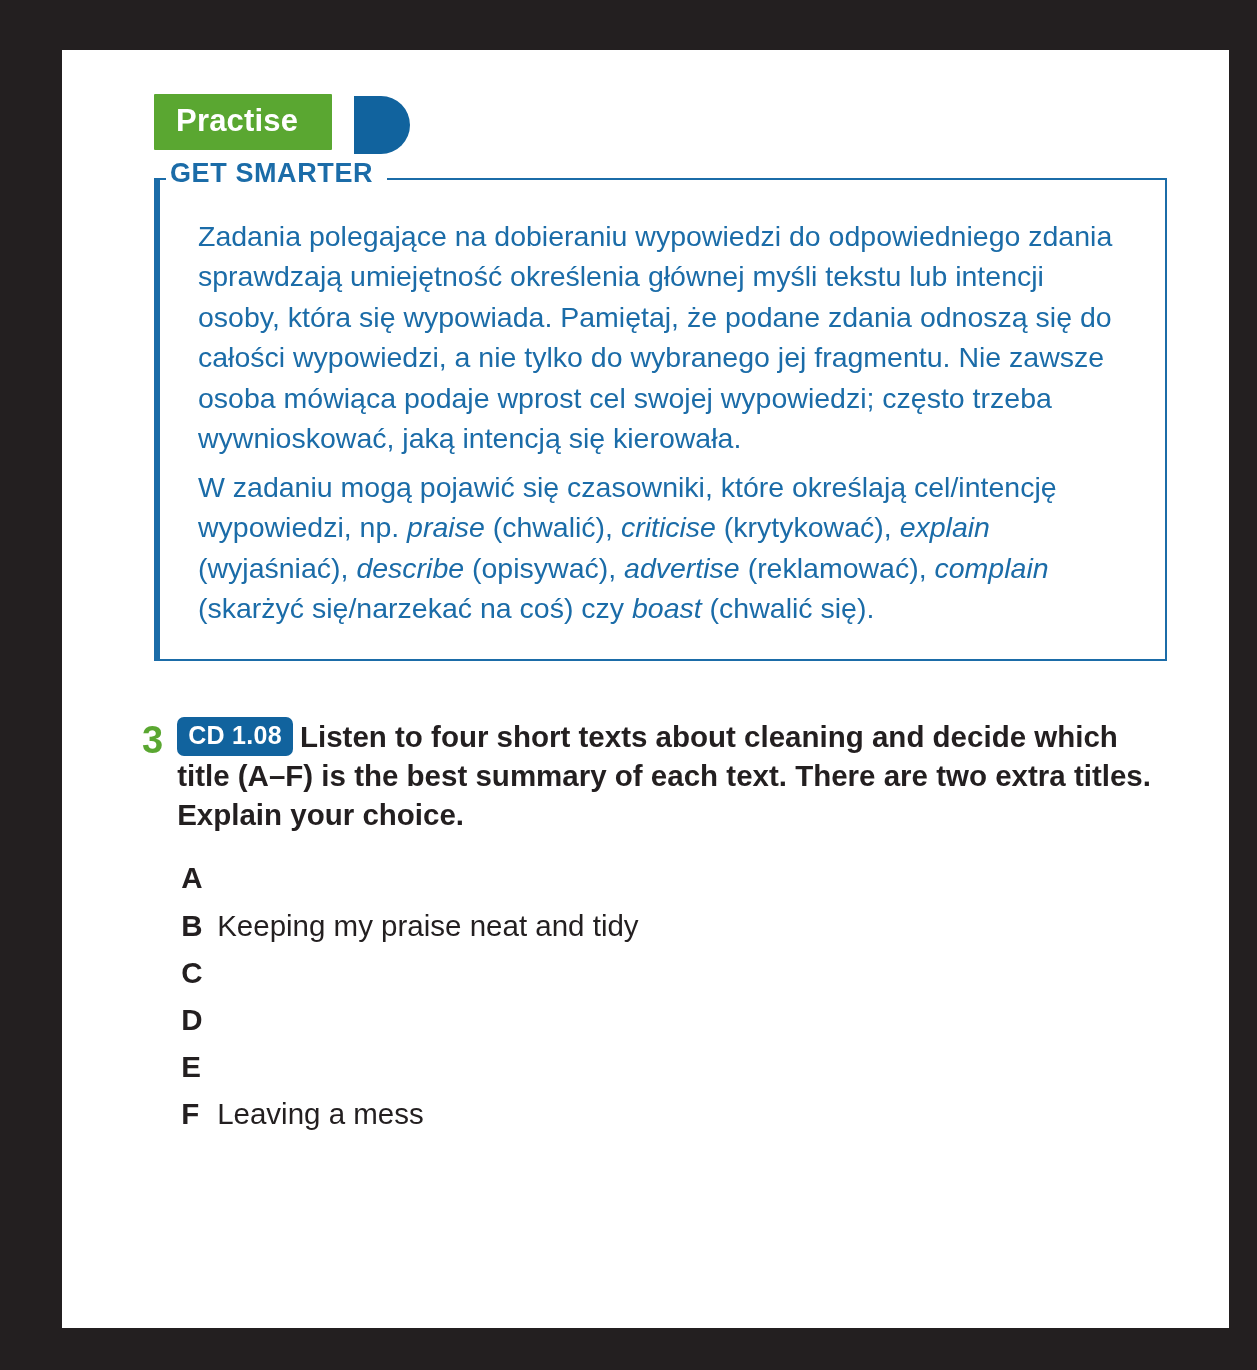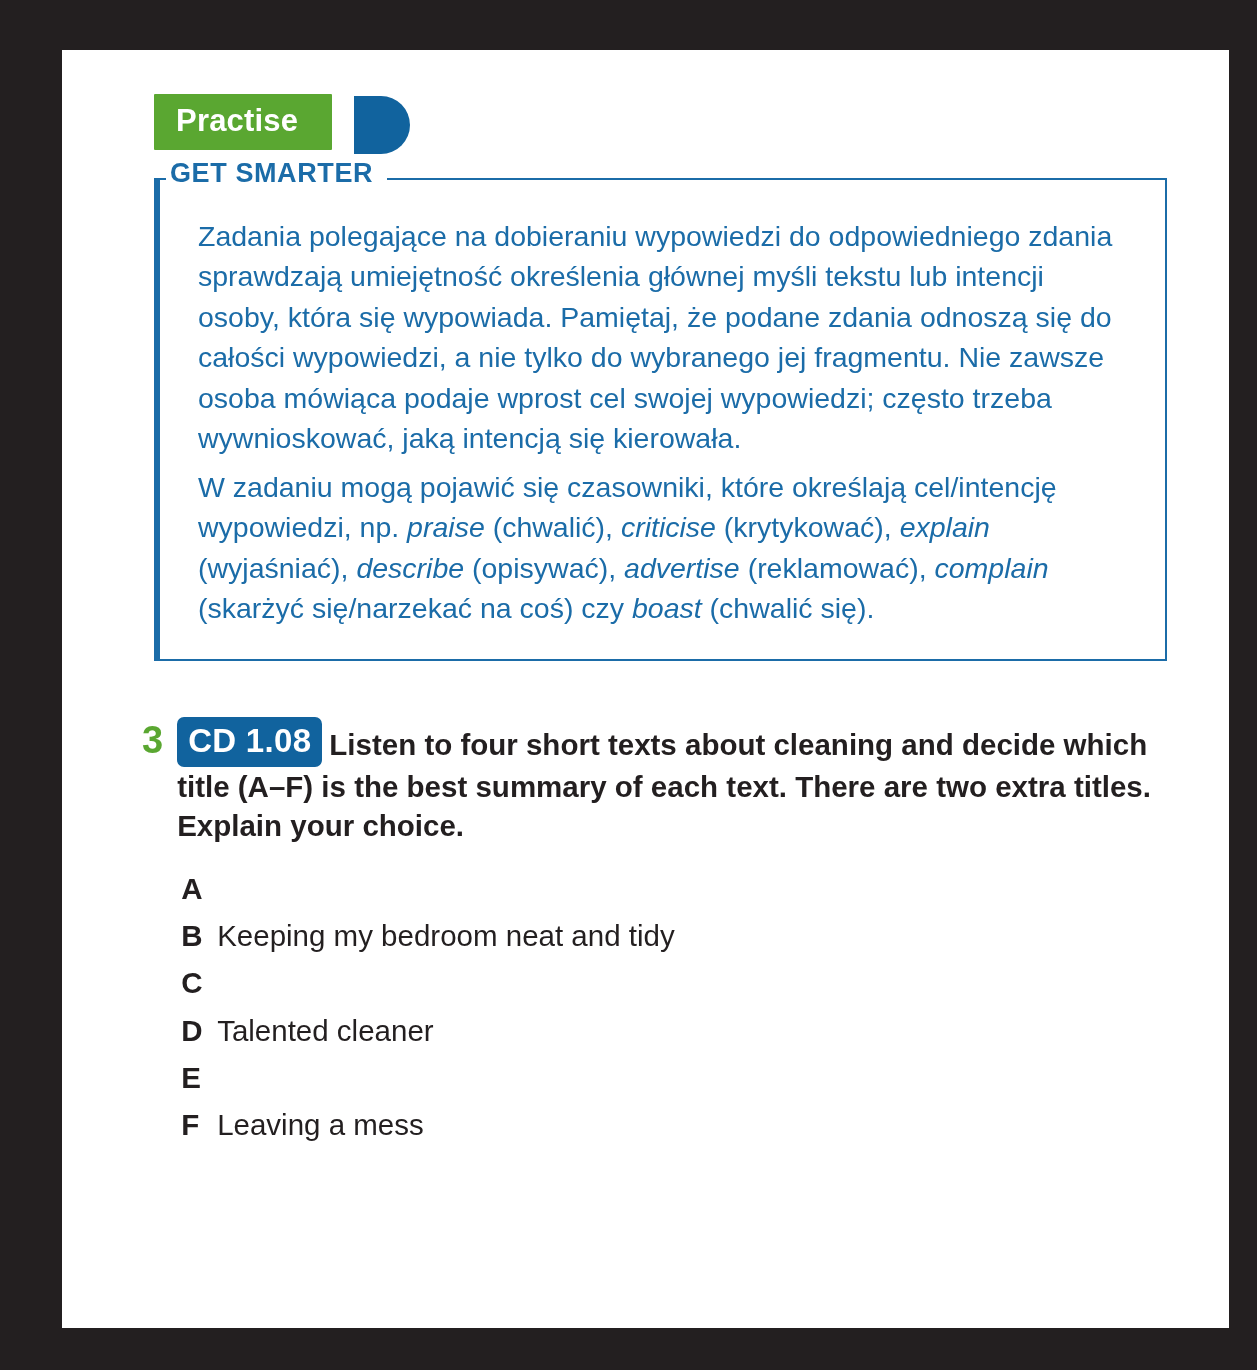--- a/index.html
+++ b/index.html
@@ -112,21 +112,21 @@
   .ex-instr {
     font-size: 29.5px;
     font-weight: bold;
     color: #231f20;
     line-height: 1.33;
   }
   .cd-badge {
     display: inline-block;
     background: #11639e;
     color: #ffffff;
-    font-size: 33px;
+    font-size: 25px;
     font-weight: bold;
     padding: 2px 11px 4px 11px;
     border-radius: 7px;
     vertical-align: 3px;
     margin-right: 7px;
     letter-spacing: 0.3px;
   }
   .options {
     margin-top: 20px;
     padding-left: 4px;
@@ -167,28 +167,27 @@
     <div class="ex-block">
       <div class="ex-num">3</div>
       <div class="ex-content">
         <div class="ex-instr"><span class="cd-badge">CD 1.08</span><span>Listen to four short texts about cleaning and decide which title (A–F) is the best summary of each text. There are two extra titles. Explain your choice.</span></div>
         <div class="options">
           <div class="option-row">
             <span class="option-letter">A</span>
           </div>
           <div class="option-row">
             <span class="option-letter">B</span>
-            <span class="option-text">Keeping my bedroom neat and tidy</span>
+            <span class="option-text">Keeping my praise neat and tidy</span>
           </div>
           <div class="option-row">
             <span class="option-letter">C</span>
           </div>
           <div class="option-row">
             <span class="option-letter">D</span>
-            <span class="option-text">Talented cleaner</span>
           </div>
           <div class="option-row">
             <span class="option-letter">E</span>
           </div>
           <div class="option-row">
             <span class="option-letter">F</span>
             <span class="option-text">Leaving a mess</span>
           </div>
         </div>
       </div>

